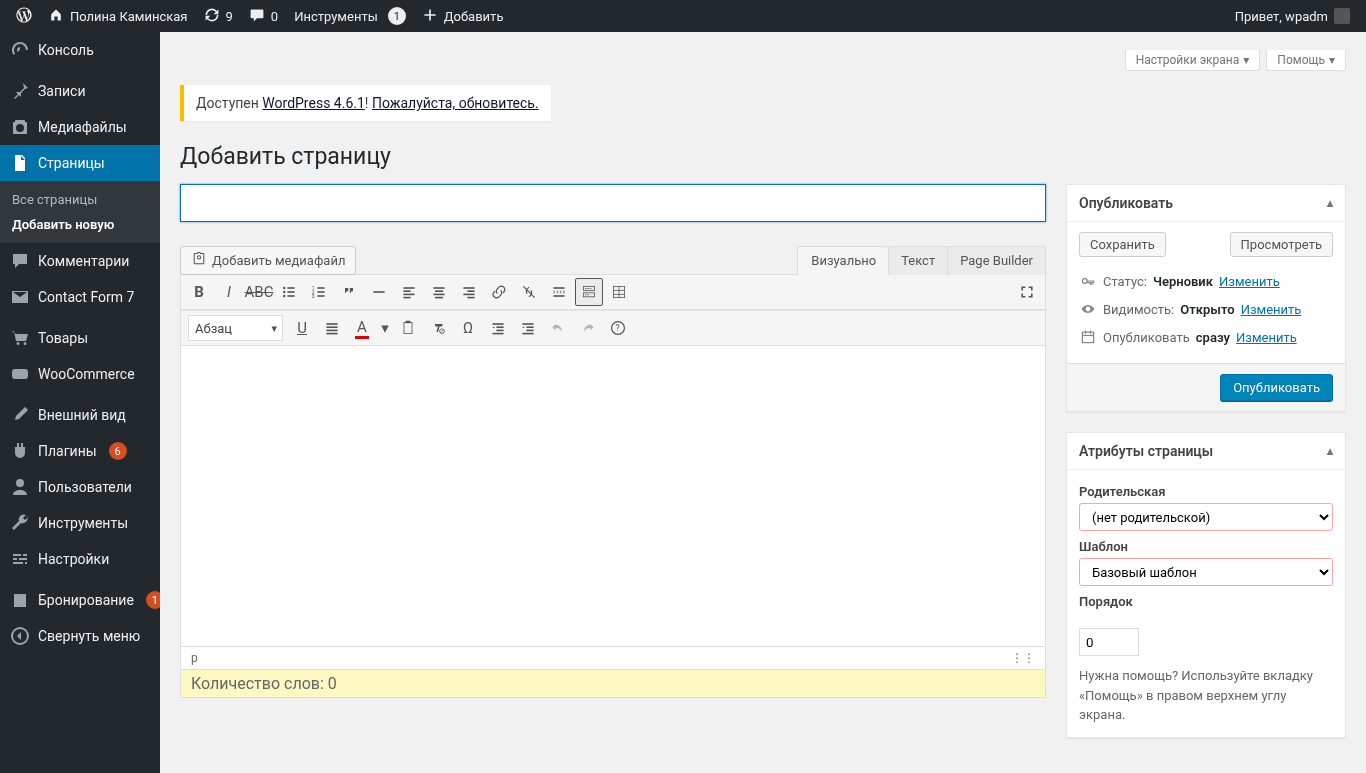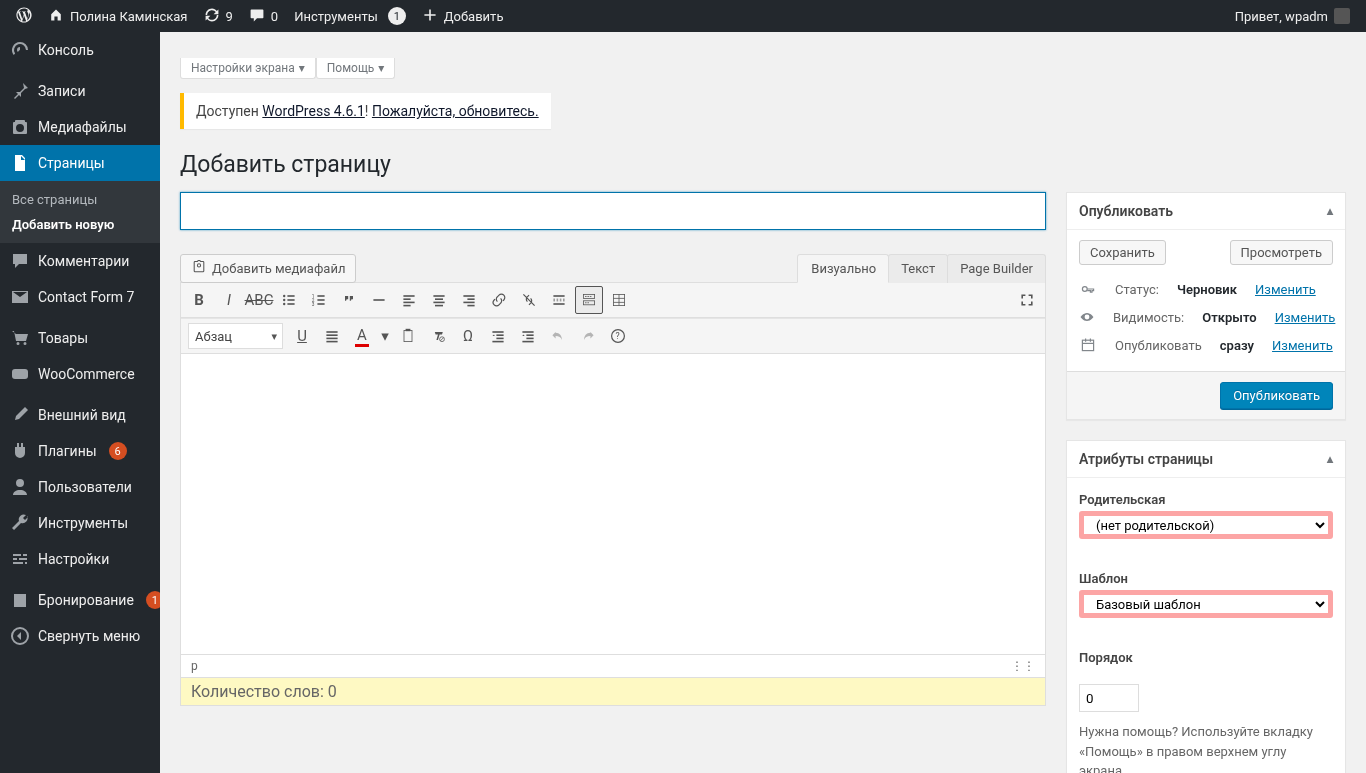--- a/index.html
+++ b/index.html
@@ -22,21 +22,21 @@
 #adminmenu .sub .subitem.current { color:#fff; font-weight:600; }
 #adminmenu .sep { height:5px; }
 #adminmenu .count { display:inline-flex; align-items:center; justify-content:center; min-width:18px; height:18px; border-radius:9px; background:#d54e21; color:#fff; font-size:11px; padding:0 5px; margin-left:4px; }
 .micon { width:20px; height:20px; display:inline-flex; align-items:center; justify-content:center; color:rgba(240,245,250,.6); font-size:16px; }
 .item.current .micon { color:#fff; }
 
 
 #wpbody { margin-left:160px; padding-top:32px; }
 #wpbody-content { padding:10px 20px 40px; }
 
-.screen-meta { display:flex; justify-content:flex-start; margin:16px 0 8px; }
+.screen-meta { display:flex; justify-content:flex-end; gap:6px; margin:8px 0 8px; }
 .screen-meta .tab { background:#fff; border:1px solid #ddd; border-top:none; padding:3px 10px; font-size:12px; cursor:pointer; border-radius:0 0 3px 3px; display:flex; align-items:center; gap:4px; color:#72777c;}
 
 .update-nag { background:#fff; border-left:4px solid #ffba00; padding:10px 12px; margin:6px 0 18px; display:inline-block; font-size:14px; box-shadow:0 1px 1px rgba(0,0,0,.04);}
 .update-nag a { color:#0f172a; text-decoration:underline; }
 
 h1.page-title { font-size:23px; font-weight:400; color:#23282d; margin:4px 0 14px; }
 
 #poststuff { display:flex; gap:20px; align-items:flex-start; }
 #post-body { flex:1; min-width:0; }
 #side { width:280px; flex-shrink:0; }
@@ -62,28 +62,28 @@
 .editor-area { height:300px; background:#fff; }
 .editor-status { border-top:1px solid #dedede; background:#fff; padding:4px 10px; font-size:12px; color:#666; display:flex; justify-content:space-between; }
 .word-count-row { border-top:1px solid #dedede; background:#fef9c3; padding:4px 10px; font-size:16px; color:#666;}
 
 
 .postbox { background:#fff; border:1px solid #e5e5e5; box-shadow:0 1px 1px rgba(0,0,0,.04); margin-bottom:20px; }
 .postbox .hndle { padding:10px 12px; font-size:14px; font-weight:600; border-bottom:1px solid #eee; display:flex; justify-content:space-between; align-items:center; cursor:pointer; }
 .postbox .inside { padding:10px 12px 12px; font-size:13px; }
 .hndle .toggle { color:#72777c; font-size:12px; }
 
-.misc-pub { padding:6px 0; display:flex; align-items:center; gap:18px; color:#666; }
+.misc-pub { padding:6px 0; display:flex; align-items:center; gap:6px; color:#666; }
 .misc-pub b { color:#23282d; font-weight:600; }
 .misc-pub a { color:#0073aa; text-decoration:underline; cursor:pointer;text-align:right; }
 .misc-icon { width:18px; color:#82878c; display:inline-flex; justify-content:center; }
 
 .publish-actions { border-top:1px solid #ddd; padding:10px 12px; display:flex; justify-content:flex-end; background:#f5f5f5;}
 
-.side-select { width:100%; height:28px; border:5px solid #fca5a5; border-radius:3px; background:#fff; padding:0 8px; margin:4px 0 28px; font-size:13px;}
+.side-select { width:100%; height:28px; border:1px solid #fca5a5; border-radius:3px; background:#fff; padding:0 8px; margin:4px 0 4px; font-size:13px;}
 .side-label { font-weight:600; margin-top:4px; display:block; }
 .order-input { width:60px; height:28px; border:1px solid #ddd; padding:0 6px; margin:4px 0 10px;}
 .help-txt { color:#666; line-height:1.5; }
 
 svg { width:16px; height:16px; fill:currentColor; }
 .micon svg { width:20px; height:20px; }
 </style>
 </head>
 <body>
 

